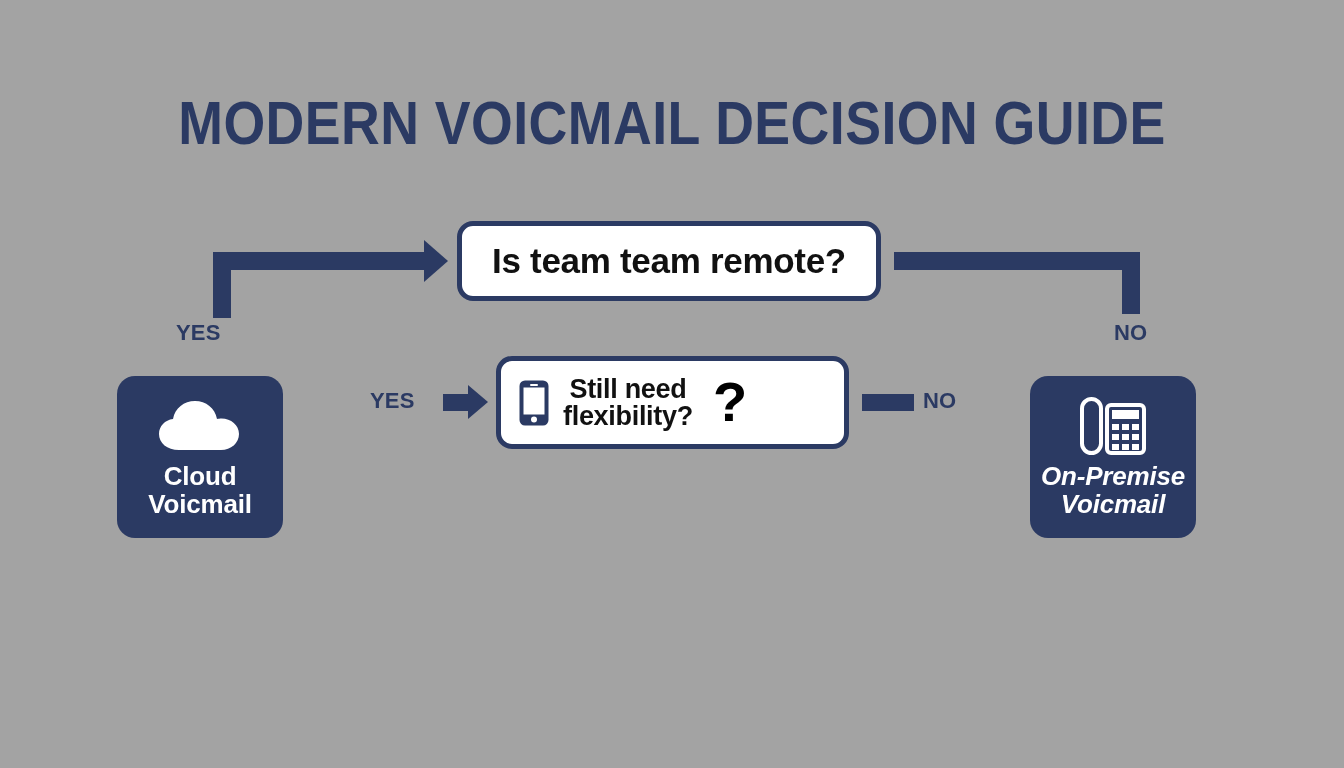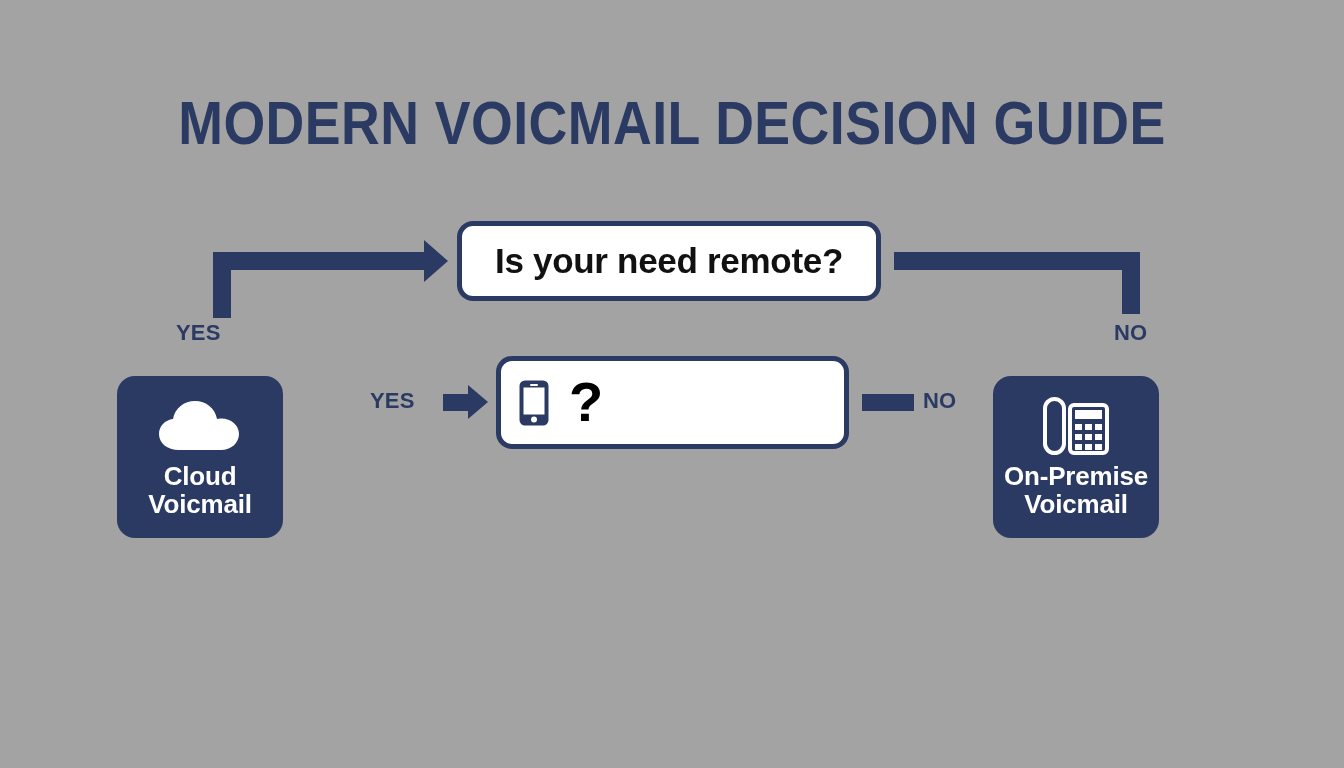--- a/index.html
+++ b/index.html
@@ -103,21 +103,21 @@
     height: 162px;
     background: #2b3a63;
     border-radius: 18px;
     display: flex;
     flex-direction: column;
     align-items: center;
     justify-content: center;
     color: #ffffff;
   }
   #card-cloud { left: 117px; top: 376px; }
-  #card-onprem { left: 993px; top: 376px; }
+  #card-onprem { left: 1030px; top: 376px; font-style: italic; }
   .outcome .icon-wrap {
     height: 62px;
     display: flex;
     align-items: center;
     justify-content: center;
     margin-bottom: 6px;
   }
   .outcome .card-label {
     font-size: 26px;
     font-weight: bold;
@@ -160,41 +160,45 @@
 <div id="canvas">
 
   <div class="title">MODERN VOICMAIL DECISION GUIDE</div>
 
   <div class="bar" style="left:213px; top:258px; width:18px; height:60px;"></div>
   <div class="bar" style="left:213px; top:252px; width:212px; height:18px;"></div>
   <div class="arrowhead arrow-right" style="left:424px; top:240px;"></div>
   <div class="edge-label" style="left:176px; top:320px;">YES</div>
 
   <div class="decision" id="box-remote">
-    <span class="qtext">Is your need remote?</span>
+    <span class="qtext">Is team team remote?</span>
   </div>
 
   <div class="bar" style="left:894px; top:252px; width:246px; height:18px;"></div>
   <div class="bar" style="left:1122px; top:252px; width:18px; height:62px;"></div>
   <div class="edge-label" style="left:1114px; top:320px;">NO</div>
 
   <div class="edge-label" style="left:370px; top:388px;">YES</div>
   <div class="bar" style="left:443px; top:394px; width:26px; height:17px;"></div>
   <div class="arrowhead mid-arrow-right" style="left:468px; top:385px;"></div>
 
   <div class="decision" id="box-flex">
     <div class="flex-inner">
       <span class="icon">
         <svg class="phone-icon" viewBox="0 0 30 46" xmlns="http://www.w3.org/2000/svg">
           <rect x="1.5" y="1.5" width="27" height="43" rx="4.5" ry="4.5" fill="#2b3a63" stroke="#2b3a63" stroke-width="2"></rect>
           <rect x="4.5" y="7.5" width="21" height="27" fill="#ffffff"></rect>
           <rect x="11" y="4" width="8" height="2" rx="1" fill="#ffffff"></rect>
           <circle cx="15" cy="39.5" r="3" fill="#ffffff"></circle>
         </svg>
       </span>
+      <span class="flex-label">
+        <span>Still need</span><br>
+        <span>flexibility?</span>
+      </span>
       <span class="qmark">?</span>
     </div>
   </div>
 
   <div class="bar" style="left:862px; top:394px; width:52px; height:17px;"></div>
   <div class="edge-label" style="left:923px; top:388px;">NO</div>
 
   <div class="outcome" id="card-cloud">
     <span class="icon-wrap">
       <svg width="86" height="56" viewBox="0 0 86 56" xmlns="http://www.w3.org/2000/svg">

